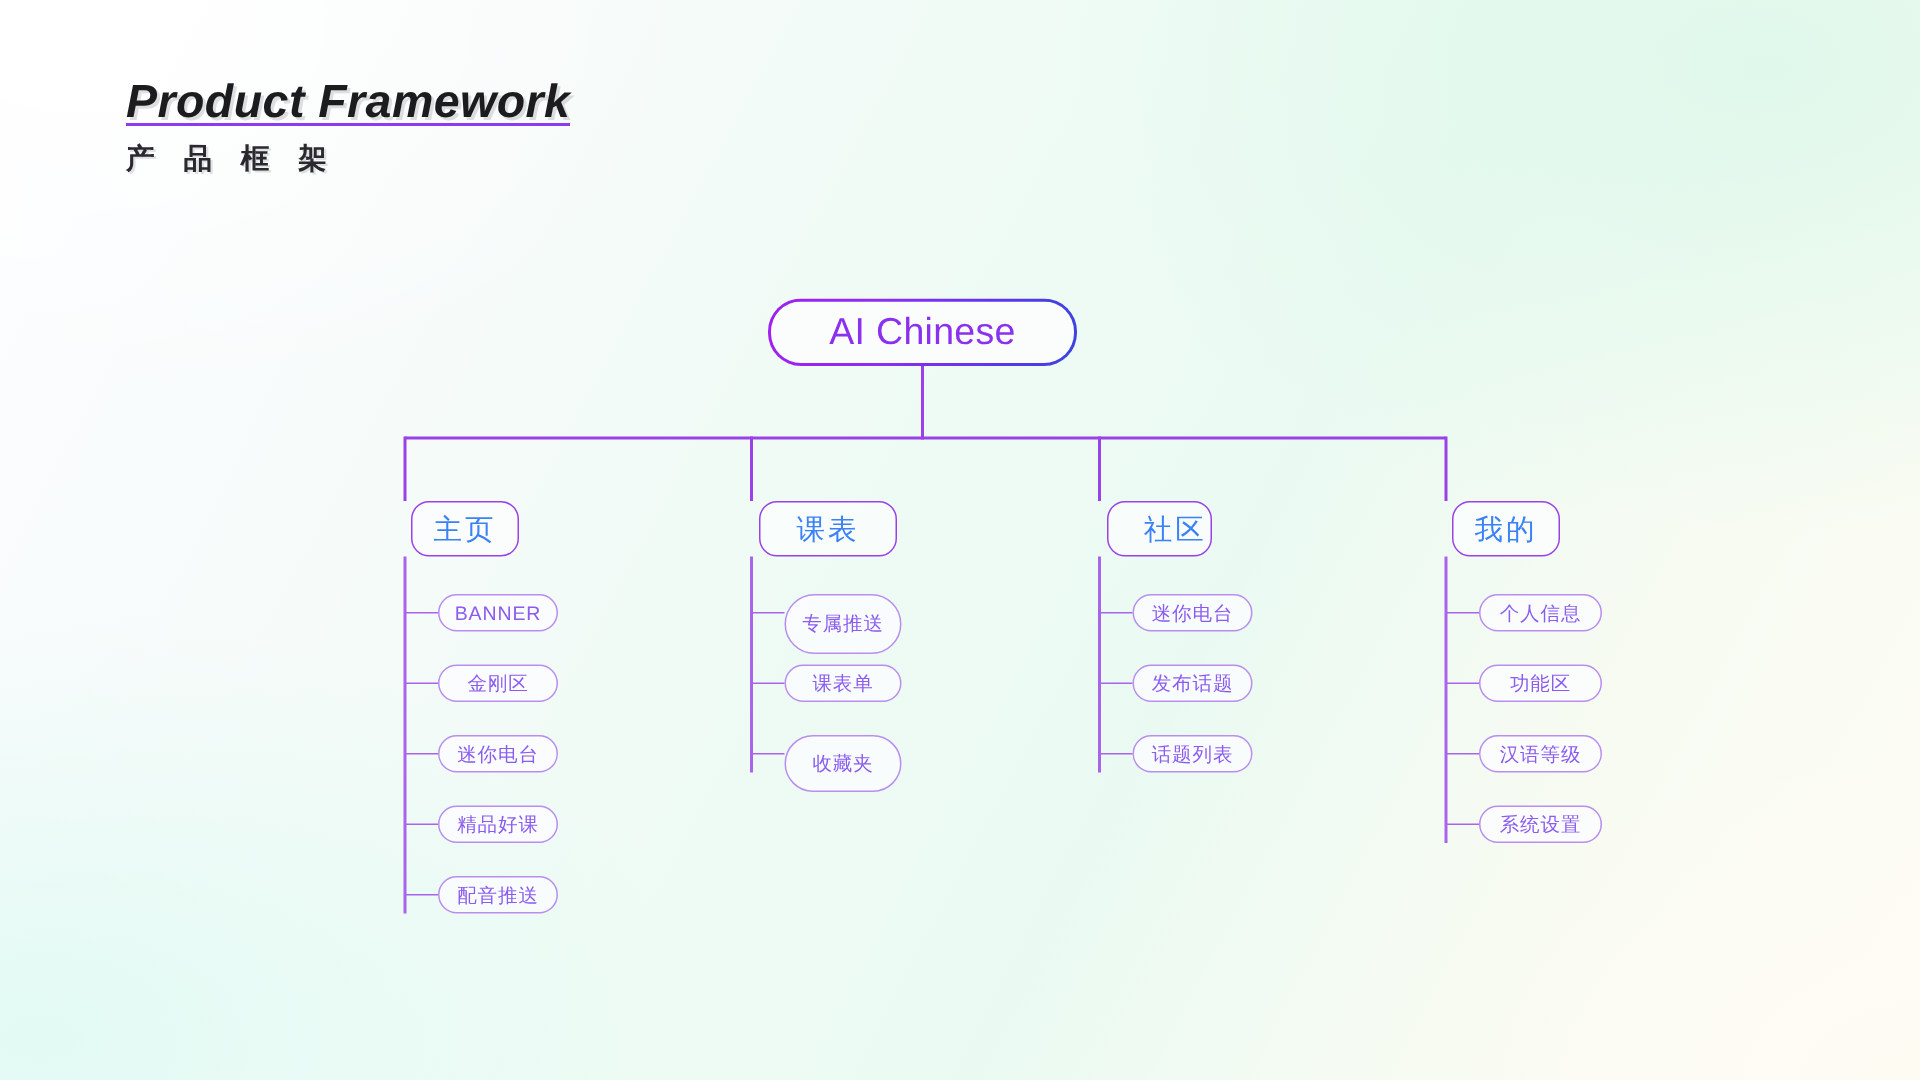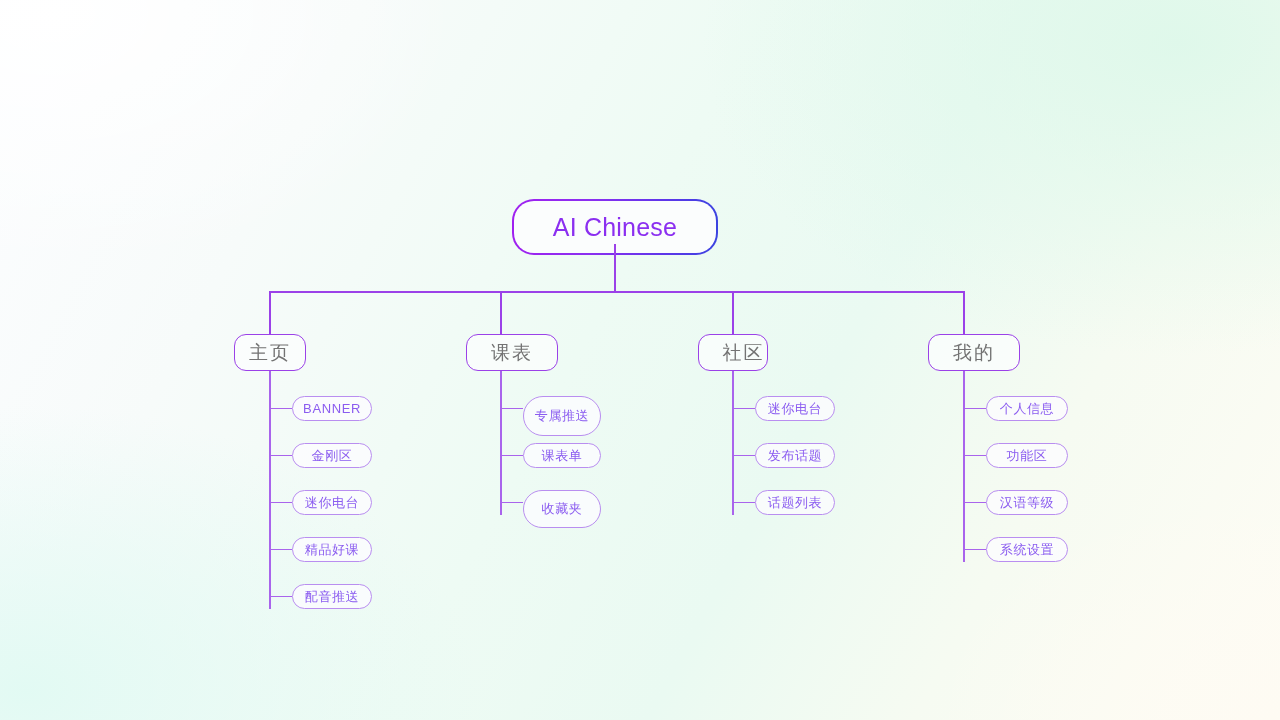--- a/index.html
+++ b/index.html
@@ -121,22 +121,23 @@
     color: #8b2ff0;
     letter-spacing: 0.2px;
   }
 
   
   .node-l2 {
     border-radius: 12px;
     border: 1.6px solid #9b41e8;
     background: rgba(252,253,253,0.72);
     font-size: 19px;
-    color: #737373;
+    color: #3b82f6;
     letter-spacing: 2px;
+    margin-left: 40px;
   }
 
   
   .node-leaf {
     border-radius: 999px;
     border: 1.2px solid #b98ef0;
     background: rgba(253,253,255,0.78);
     font-size: 13px;
     color: #8b5cf0;
     letter-spacing: 0.6px;
@@ -166,23 +167,30 @@
 <body>
 
 <div id="canvas">
 
   <div class="bg-base"></div>
   <div class="bg-mint"></div>
   <div class="bg-cyan"></div>
   <div class="bg-cream"></div>
   <div class="bg-white"></div>
 
+  <div class="heading">
+    <div class="title-en">
+      <span>Product Framework</span>
+      <span class="title-underline"></span>
+    </div>
+    <div class="title-cn">产 品 框 架</div>
+  </div>
 
   <div id="diagram">
-      <div class="node node-root" style="left: 512px; top: 199px; width: 206px; height: 56px; border-radius: 22px;">
+      <div class="node node-root" style="left: 512px; top: 199px; width: 206px; height: 45px; border-radius: 22px;">
         <span>AI Chinese</span>
       </div>
       <div class="line-v" style="left: 614.2px; top: 244px; height: 48.6px;"></div>
       <div class="line-h" style="left: 270px; top: 291px; width: 694px;"></div>
       <div class="line-v" style="left: 269.2px; top: 291px; height: 43px;"></div>
       <div class="node node-l2" style="left: 234px; top: 334px; width: 72px; height: 37px;">
         <span>主页</span>
       </div>
       <div class="line-v thin" style="left: 269.35px; top: 371px; height: 237.5px;"></div>
       <div class="line-h thin" style="left: 270px; top: 407.85px; width: 22px;"></div>
@@ -233,21 +241,21 @@
       </div>
       <div class="line-h thin" style="left: 733px; top: 454.85px; width: 22px;"></div>
       <div class="node node-leaf" style="left: 755px; top: 443px; width: 80px; height: 25px;">
         <span>发布话题</span>
       </div>
       <div class="line-h thin" style="left: 733px; top: 501.85px; width: 22px;"></div>
       <div class="node node-leaf" style="left: 755px; top: 490px; width: 80px; height: 25px;">
         <span>话题列表</span>
       </div>
       <div class="line-v" style="left: 963.2px; top: 291px; height: 43px;"></div>
-      <div class="node node-l2" style="left: 928px; top: 334px; width: 92px; height: 37px;">
+      <div class="node node-l2" style="left: 928px; top: 334px; width: 72px; height: 37px;">
         <span>我的</span>
       </div>
       <div class="line-v thin" style="left: 963.35px; top: 371px; height: 190.5px;"></div>
       <div class="line-h thin" style="left: 964px; top: 407.85px; width: 22px;"></div>
       <div class="node node-leaf" style="left: 986px; top: 396px; width: 82px; height: 25px;">
         <span>个人信息</span>
       </div>
       <div class="line-h thin" style="left: 964px; top: 454.85px; width: 22px;"></div>
       <div class="node node-leaf" style="left: 986px; top: 443px; width: 82px; height: 25px;">
         <span>功能区</span>

